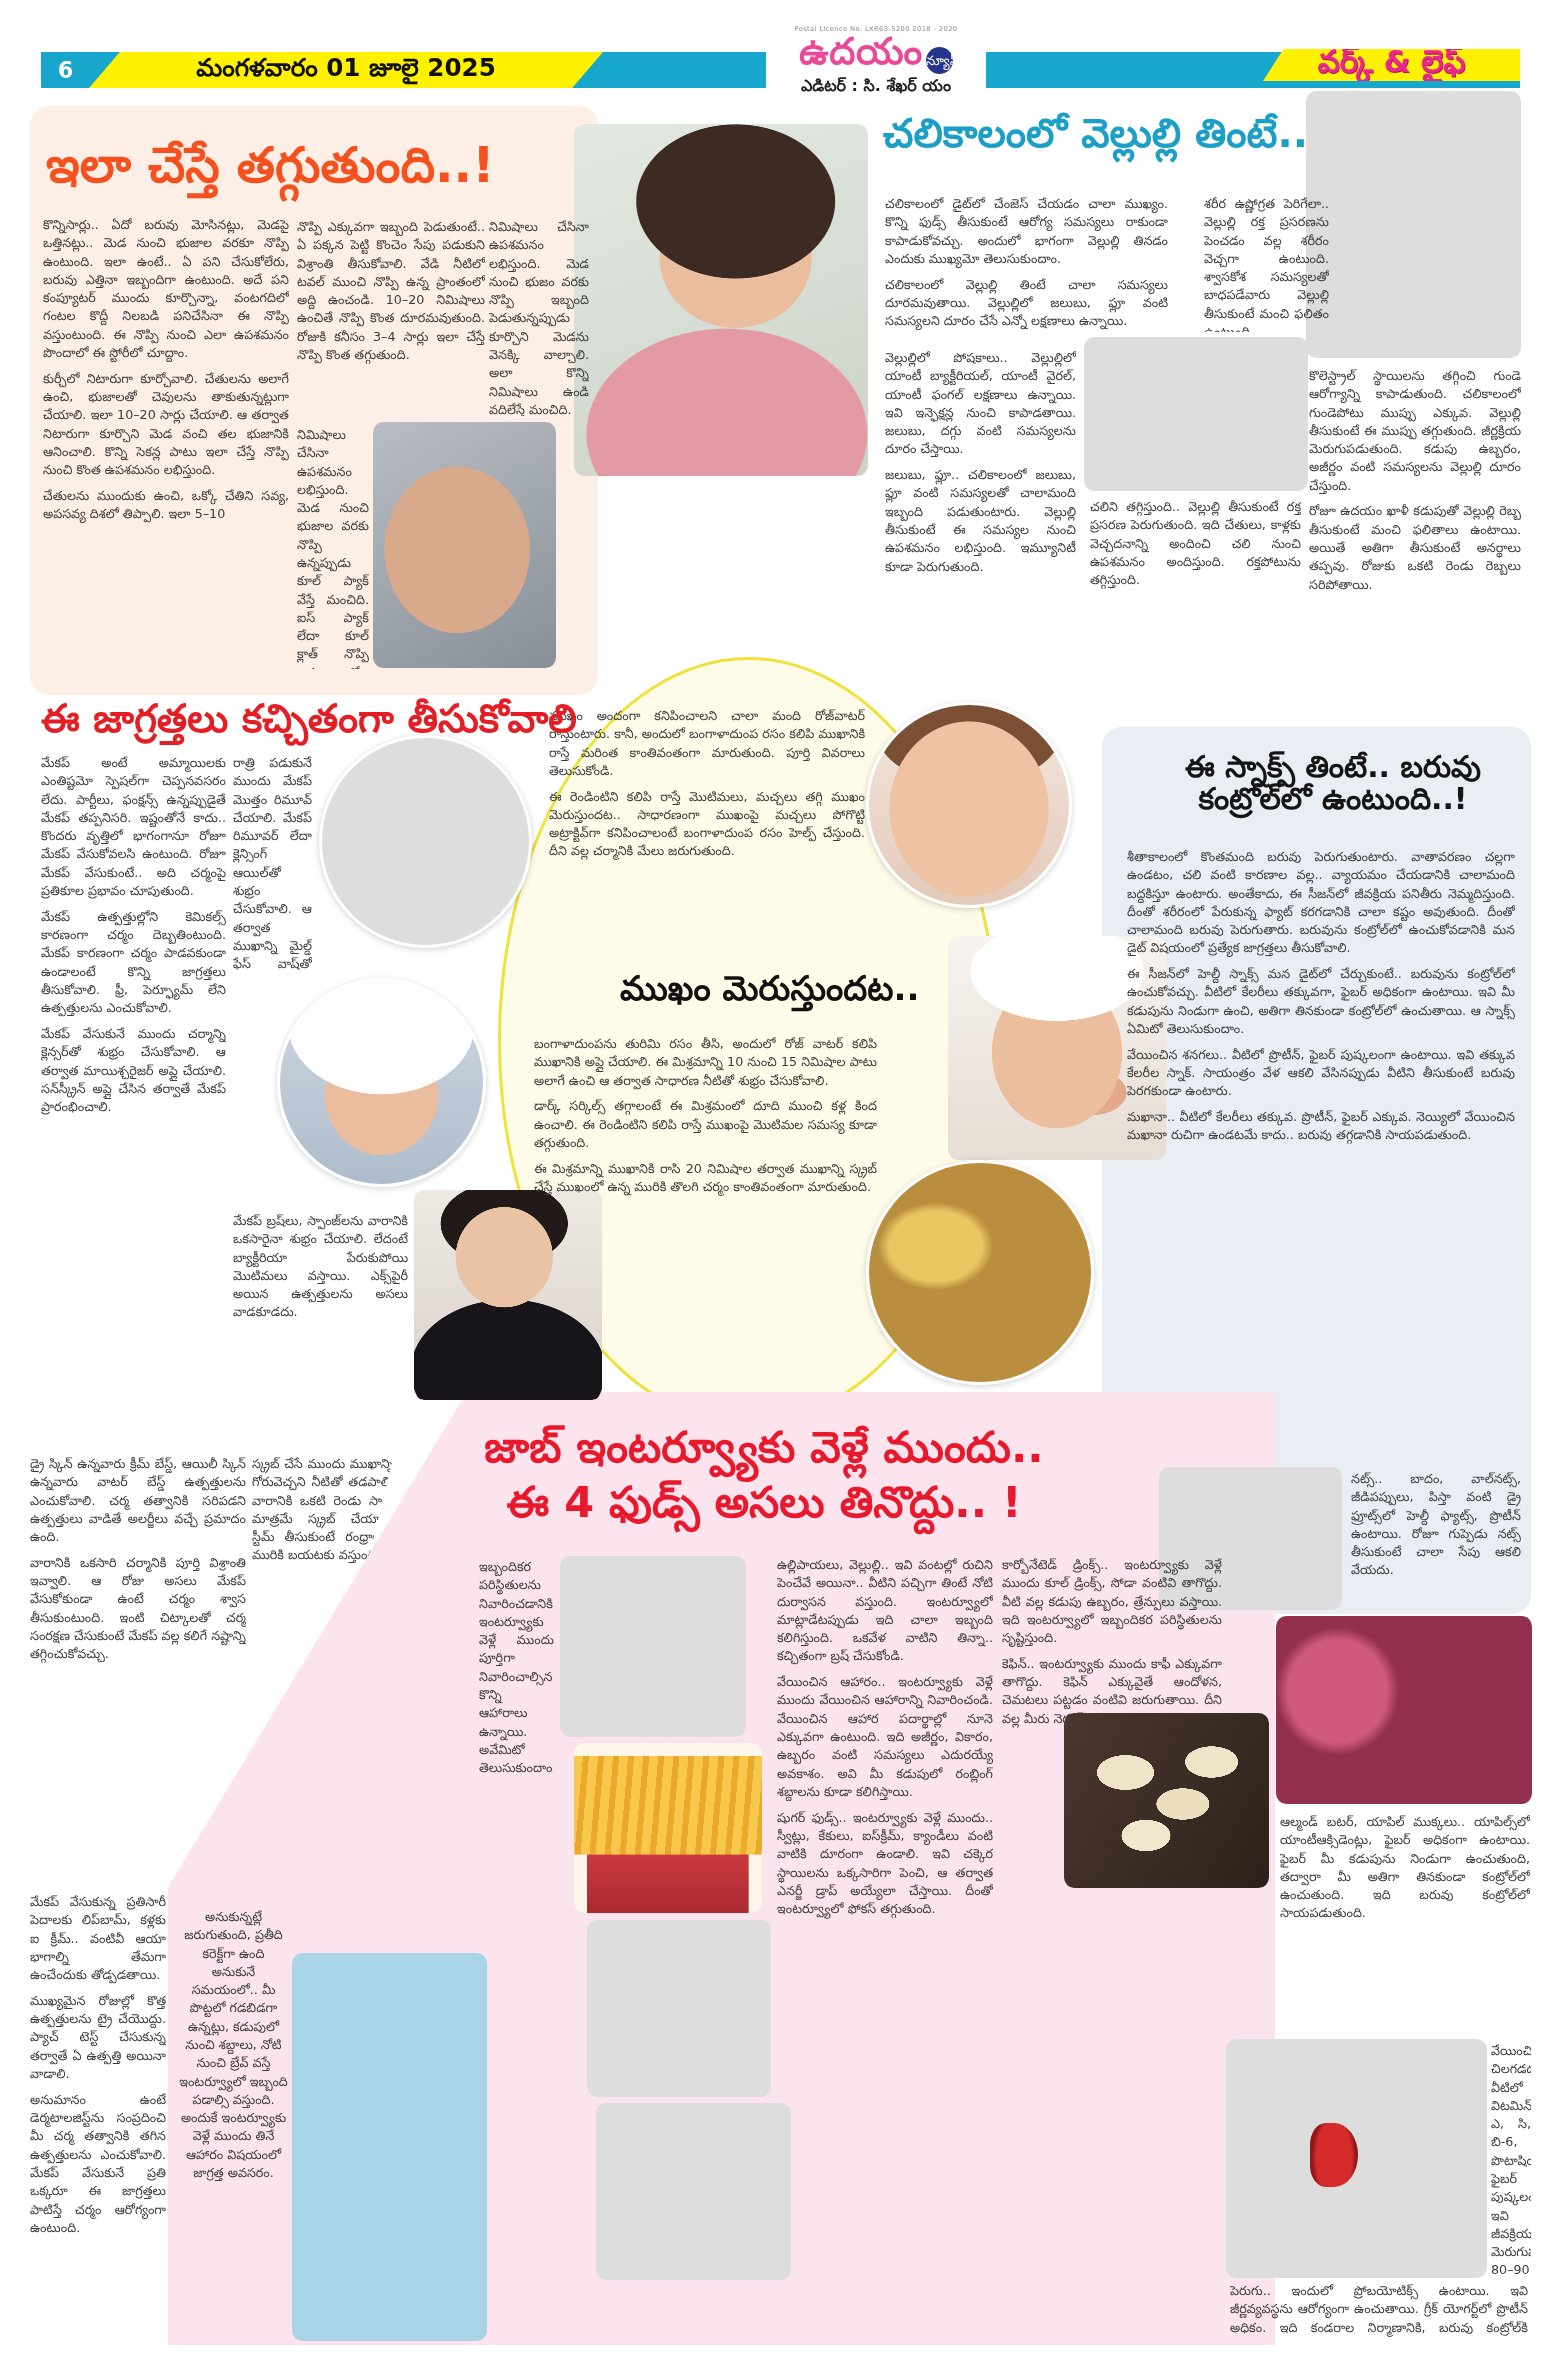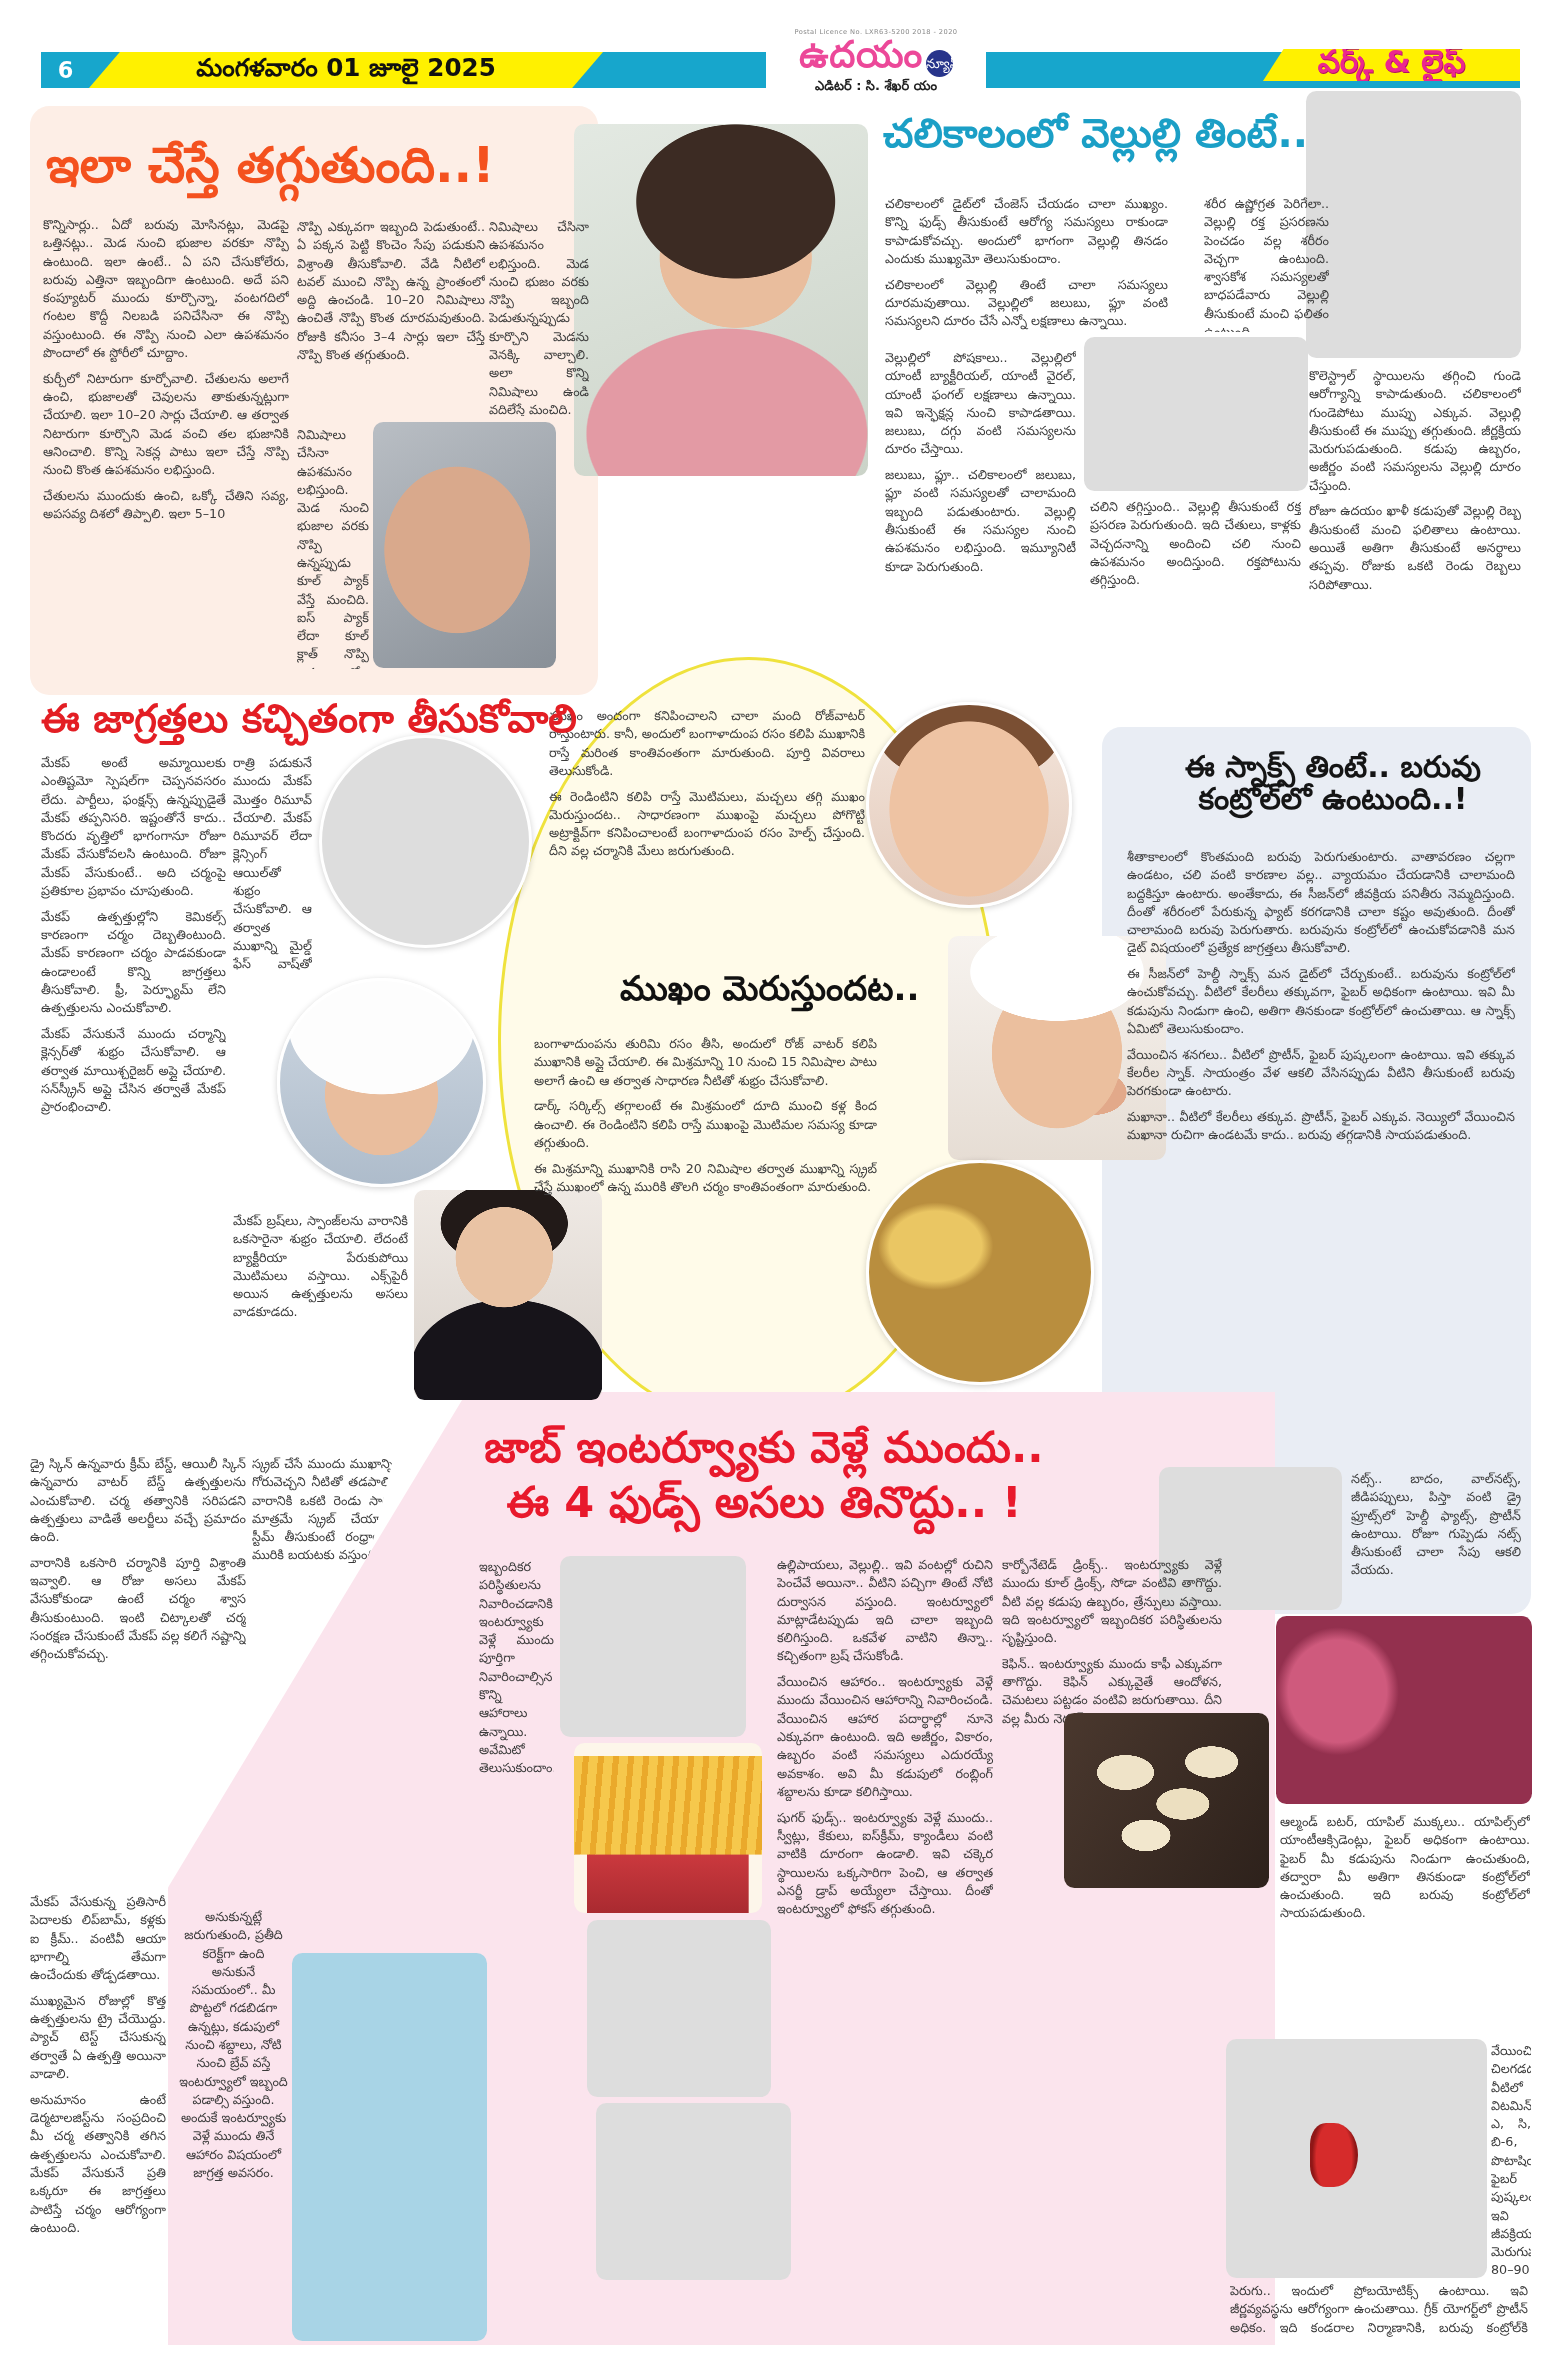--- a/index.html
+++ b/index.html
@@ -15,21 +15,21 @@
   
   .bar-cyan{background:#17a6cc;}
   .pagenum{color:#fff;font-weight:800;font-size:22.4px;display:flex;align-items:center;justify-content:center;}
   .datebox{background:#fff100;clip-path:polygon(6% 0,100% 0,94% 100%,0 100%);
            display:flex;align-items:center;justify-content:center;font-weight:800;font-size:24.6px;color:#111;}
   .masthead{background:#fff;display:flex;flex-direction:column;align-items:center;justify-content:center;z-index:4;}
   .mh-small{font-size:6.7px;color:#888;letter-spacing:0.4px;}
   .mh-logo{font-size:37px;font-weight:800;color:#ec4899;letter-spacing:0.7px;line-height:1;}
   .mh-circ{display:inline-block;width:27px;height:27px;border-radius:50%;background:#27348b;color:#fff;
            font-size:13px;text-align:center;line-height:27px;vertical-align:middle;margin-left:3px;}
-  .mh-ed{font-size:13px;color:#222;font-weight:700;margin-top:1.5px;}
+  .mh-ed{font-size:16px;color:#222;font-weight:700;margin-top:1.5px;}
   .sectionbox{background:#fff100;clip-path:polygon(8% 0,100% 0,100% 100%,0 100%);
               display:flex;align-items:center;justify-content:center;}
   .sectiontxt{color:#ec268f;font-weight:800;font-size:31px;text-shadow:0.7px 0.7px 0 #b01060;}
   
   .art1bg{background:#fdeee6;border-radius:19.4px;z-index:0;}
   .snacksbg{background:#e9edf4;border-radius:19.4px;z-index:0;}
   .ellipsebg{background:#fffbe9;border:3px solid #efe23d;border-radius:50%;z-index:1;}
   .pinkbg{background:#fbe4ed;clip-path:polygon(27% 0,100% 0,100% 100%,0 100%,0 52%);z-index:1;}
   .clipDiag{clip-path:polygon(0 0,100% 0,52% 100%,0 100%);}
   

